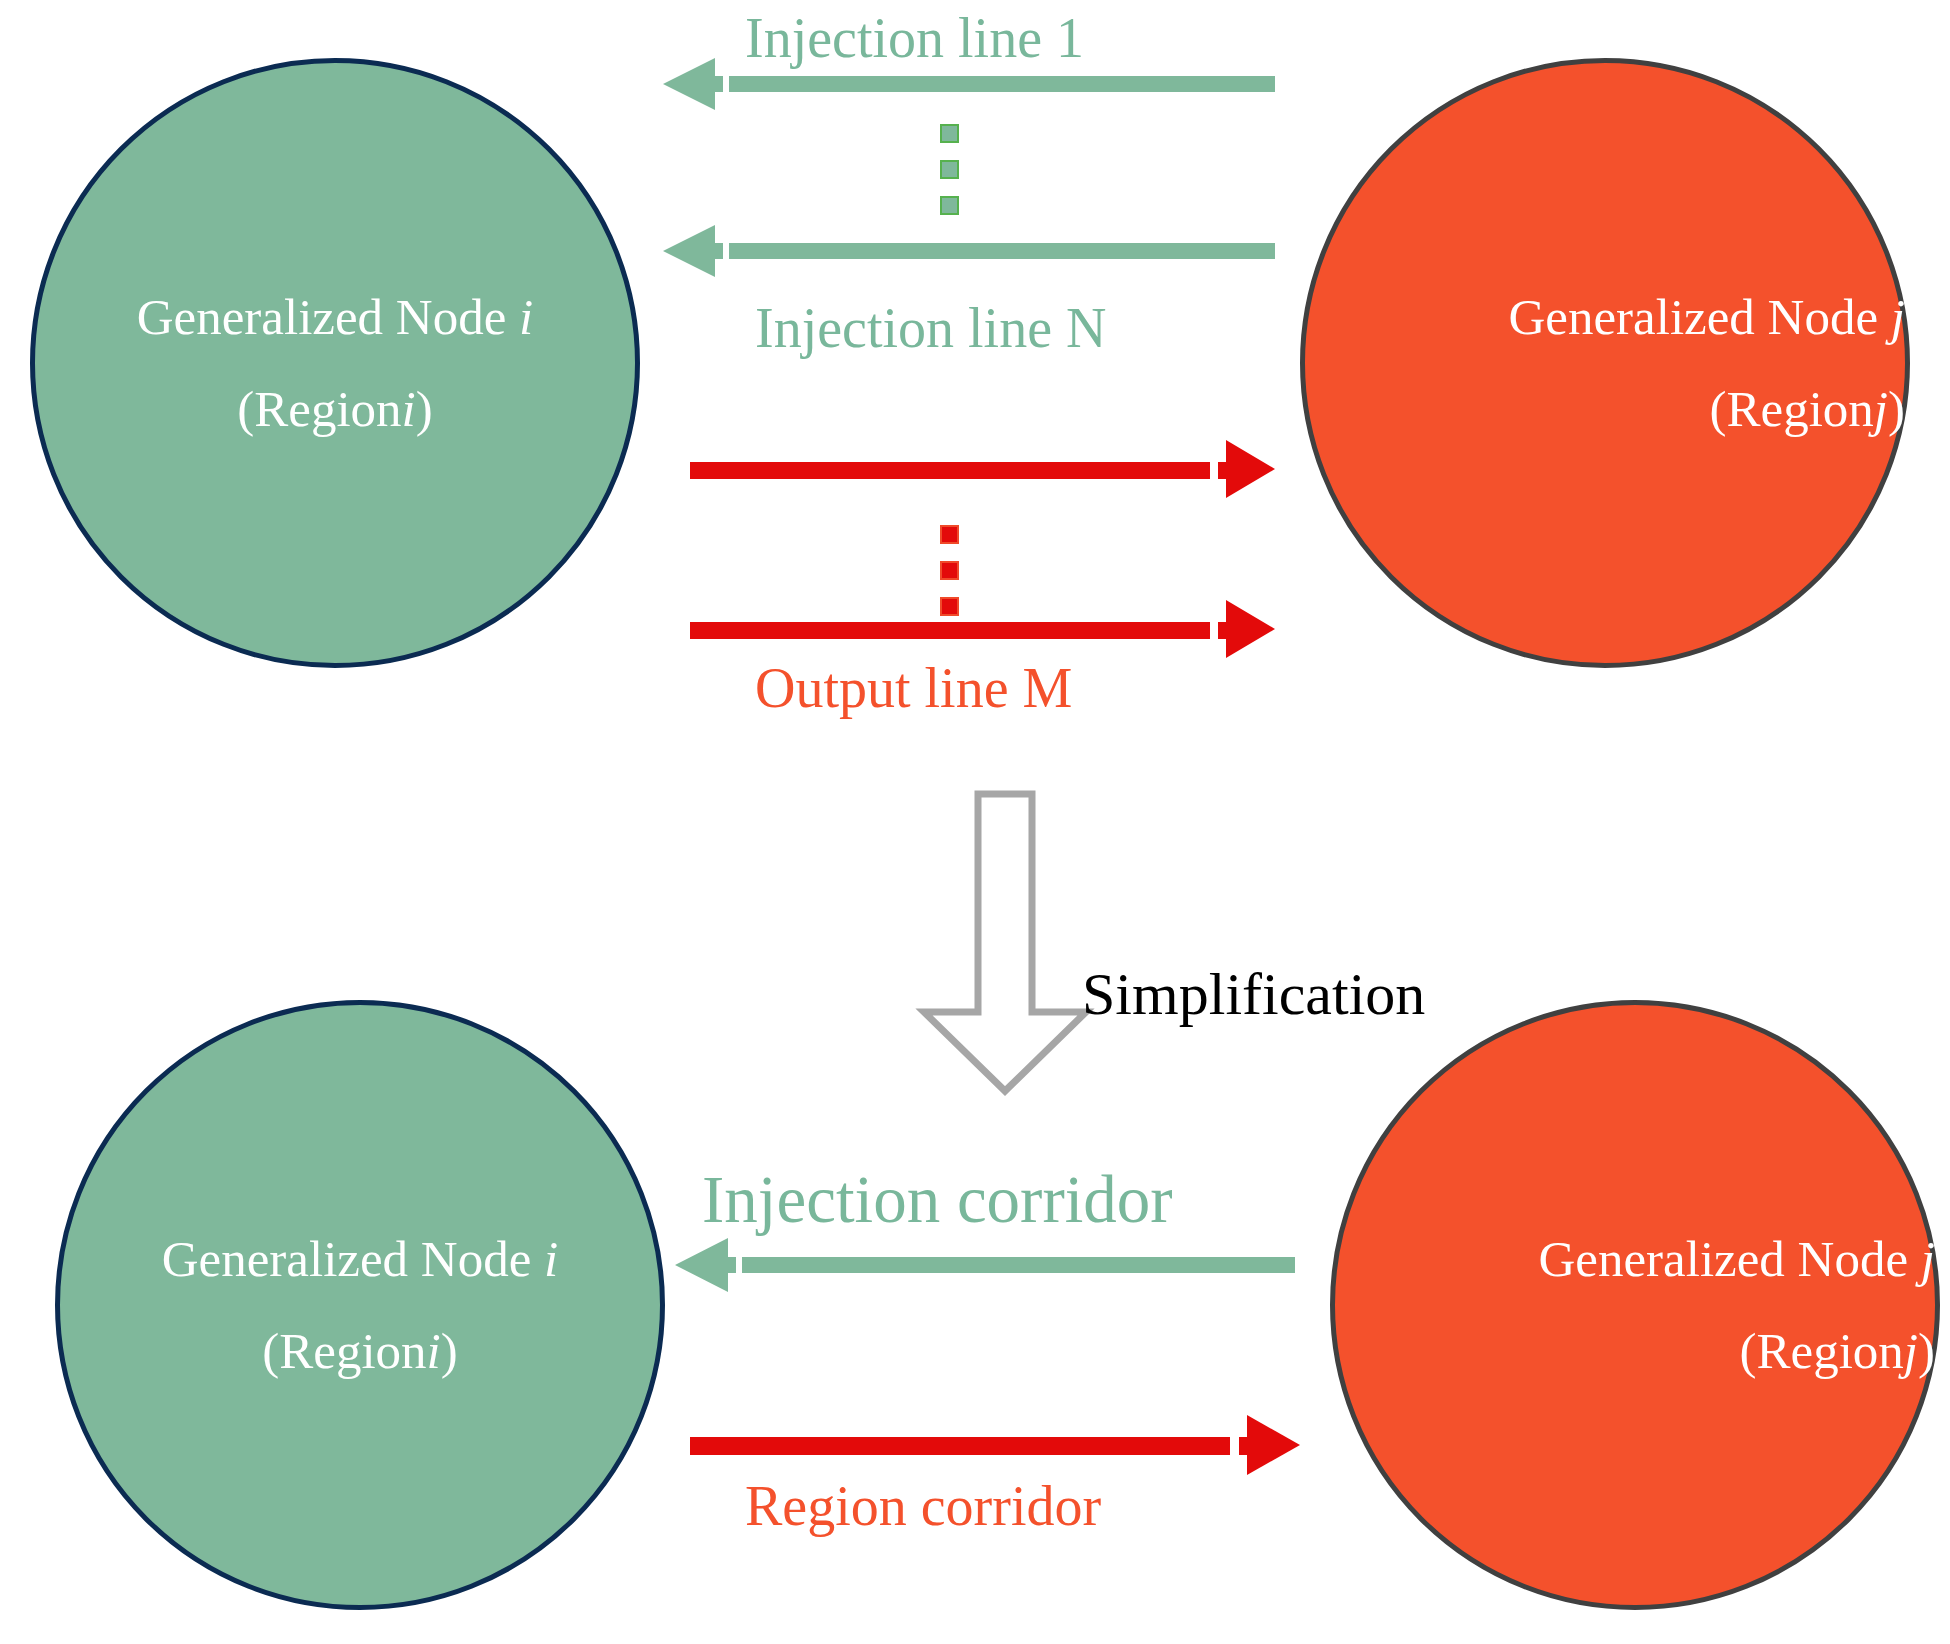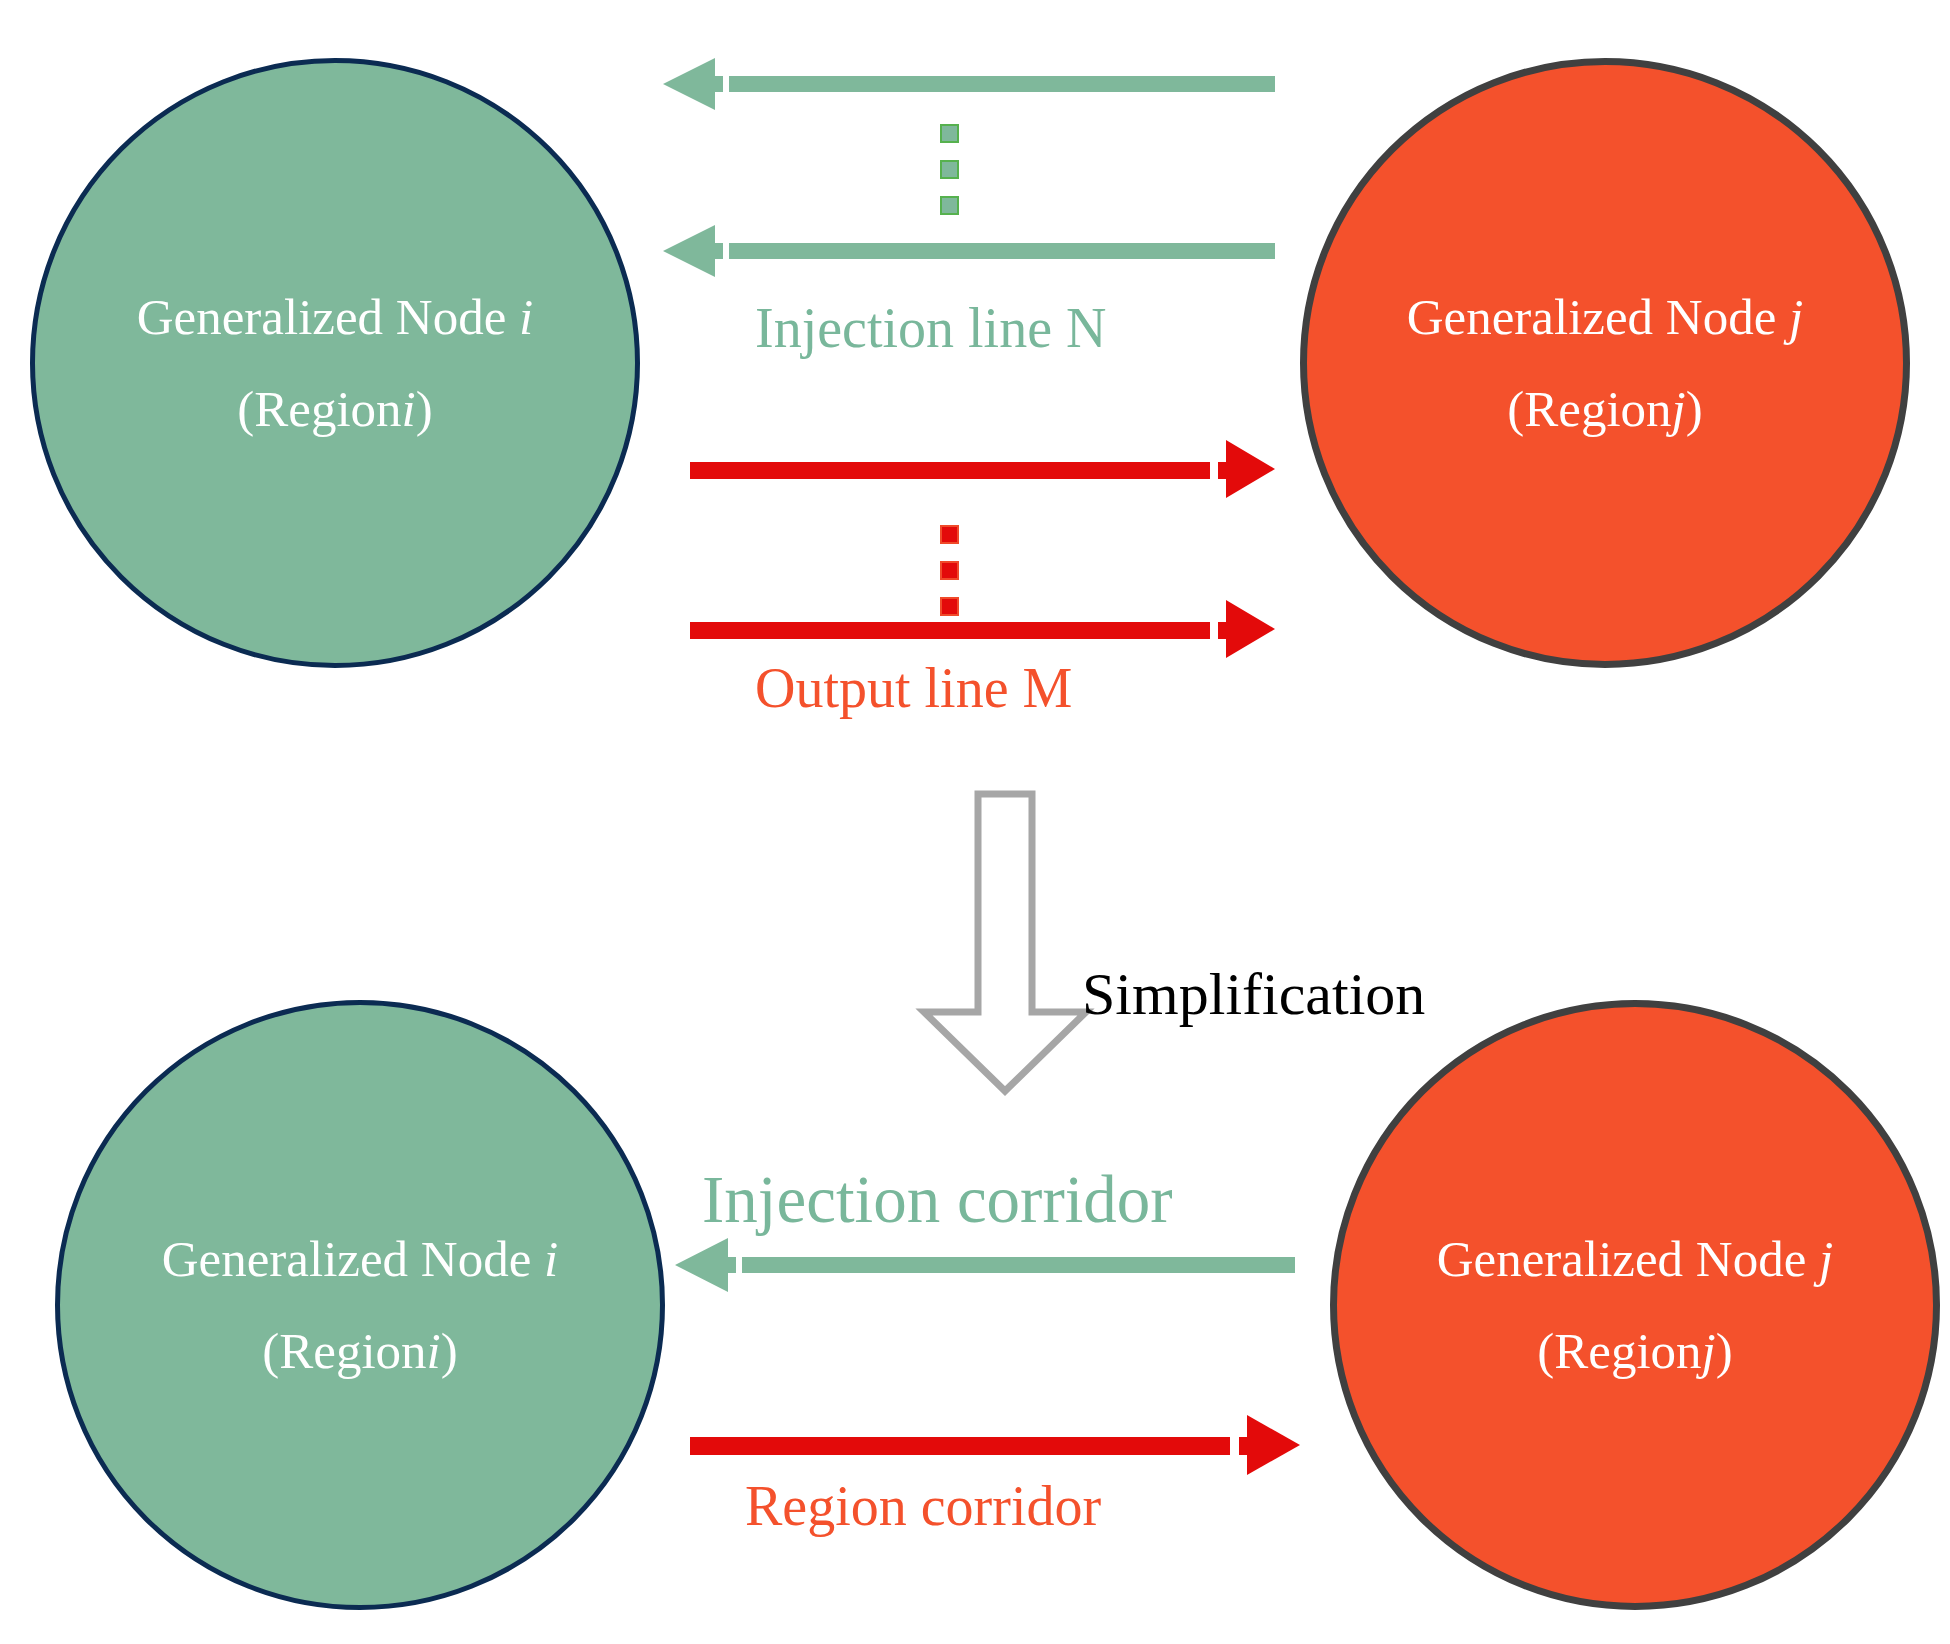--- a/index.html
+++ b/index.html
@@ -35,21 +35,22 @@
   }
   .node-circle .it {
     font-style: italic;
   }
   .circle-green {
     background: #7FB89B;
     border: 5px solid #0B2B52;
   }
   .circle-red {
     background: #F4512C;
-    border: 7px solid #404040;
+    border: 5px solid #404040;
+    align-items: flex-end;
   }
 
   
   .arrow {
     position: absolute;
   }
   .arrow svg { display: block; overflow: visible; }
 
   
   .lbl {
@@ -94,20 +95,21 @@
   <div class="node-circle circle-green" style="left:30px; top:58px; width:610px; height:610px; font-size:51px;">
     <div class="node-line"><span>Generalized Node </span><span class="it">i</span></div>
     <div class="node-line"><span>(Region</span><span class="it">i</span><span>)</span></div>
   </div>
 
   <div class="node-circle circle-red" style="left:1300px; top:58px; width:610px; height:610px; font-size:51px;">
     <div class="node-line"><span>Generalized Node </span><span class="it">j</span></div>
     <div class="node-line"><span>(Region</span><span class="it">j</span><span>)</span></div>
   </div>
 
+  <div class="lbl lbl-green" style="left:745px; top:10px; font-size:56px;">Injection line 1</div>
 
   <div class="arrow" style="left:663px; top:58px;">
     <svg width="612" height="52" viewBox="0 0 612 52">
       <path d="M 0 26 L 52 0 L 52 18 L 60 18 L 60 34 L 52 34 L 52 52 Z" fill="#7FB89B"></path>
       <rect x="66" y="18" width="546" height="16" fill="#7FB89B"></rect>
     </svg>
   </div>
 
   <div class="dots dots-green" style="left:940px; top:124px;">
     <i></i>

